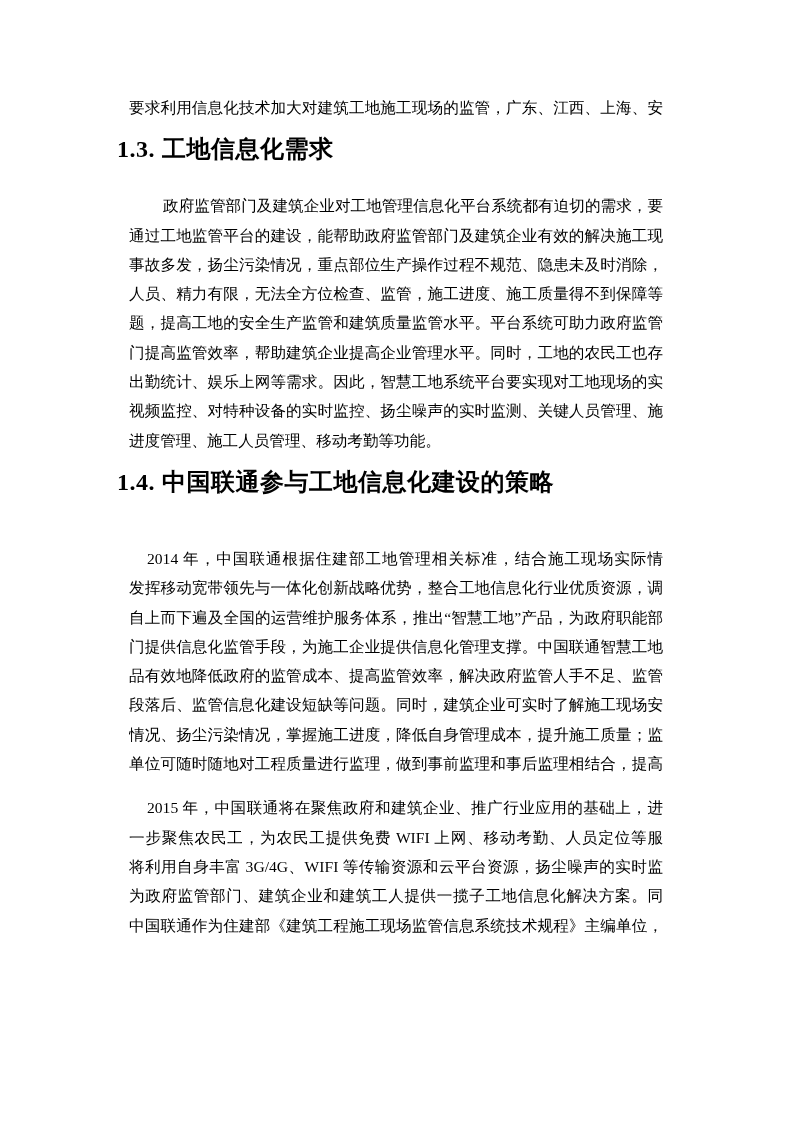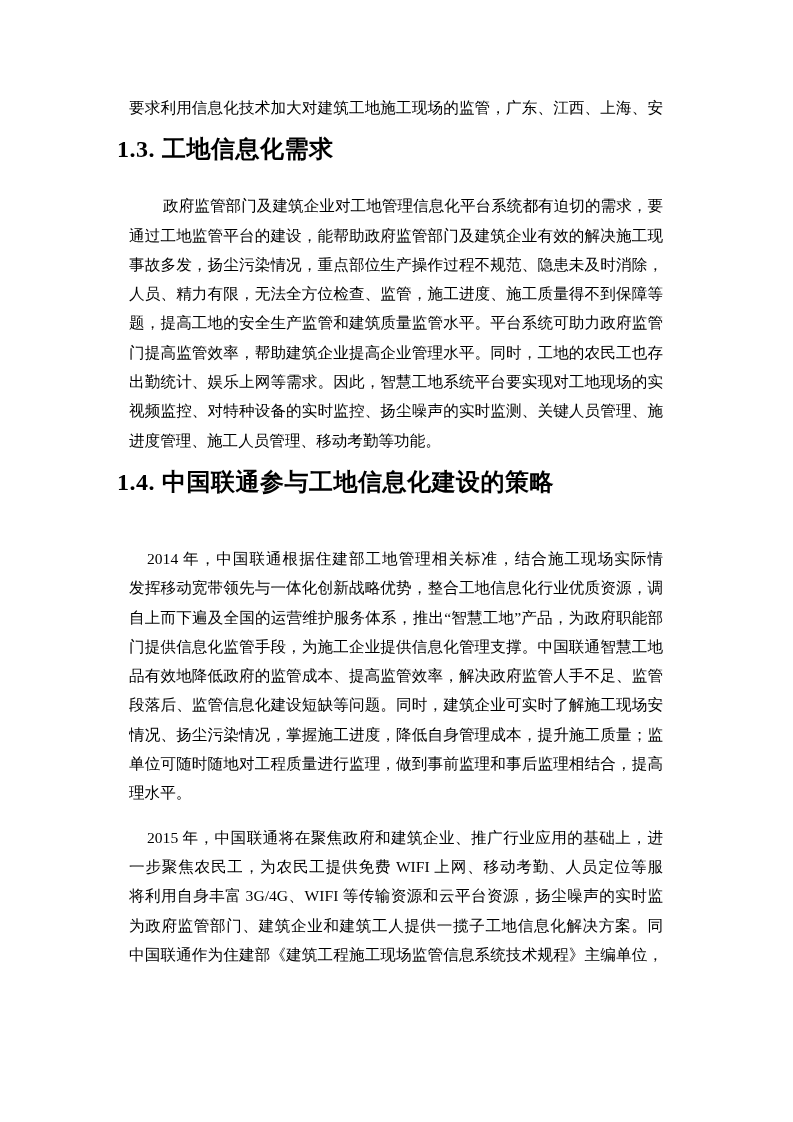--- a/index.html
+++ b/index.html
@@ -81,21 +81,20 @@
 
     <div class="para p-2014">
         <div class="ln">2014 年，中国联通根据住建部工地管理相关标准，结合施工现场实际情况，</div>
         <div class="ln">发挥移动宽带领先与一体化创新战略优势，整合工地信息化行业优质资源，调动</div>
         <div class="ln">自上而下遍及全国的运营维护服务体系，推出“智慧工地”产品，为政府职能部</div>
         <div class="ln">门提供信息化监管手段，为施工企业提供信息化管理支撑。中国联通智慧工地产</div>
         <div class="ln">品有效地降低政府的监管成本、提高监管效率，解决政府监管人手不足、监管手</div>
         <div class="ln">段落后、监管信息化建设短缺等问题。同时，建筑企业可实时了解施工现场安全</div>
         <div class="ln">情况、扬尘污染情况，掌握施工进度，降低自身管理成本，提升施工质量；监理</div>
         <div class="ln">单位可随时随地对工程质量进行监理，做到事前监理和事后监理相结合，提高监</div>
-        <div class="ln end">理水平。</div>
       </div>
 
     <div class="para p-2015">
         <div class="ln">2015 年，中国联通将在聚焦政府和建筑企业、推广行业应用的基础上，进</div>
         <div class="ln">一步聚焦农民工，为农民工提供免费 WIFI 上网、移动考勤、人员定位等服务。</div>
         <div class="ln">将利用自身丰富 3G/4G、WIFI 等传输资源和云平台资源，扬尘噪声的实时监测，</div>
         <div class="ln">为政府监管部门、建筑企业和建筑工人提供一揽子工地信息化解决方案。同时，</div>
         <div class="ln">中国联通作为住建部《建筑工程施工现场监管信息系统技术规程》主编单位，正</div>
       </div>
 

